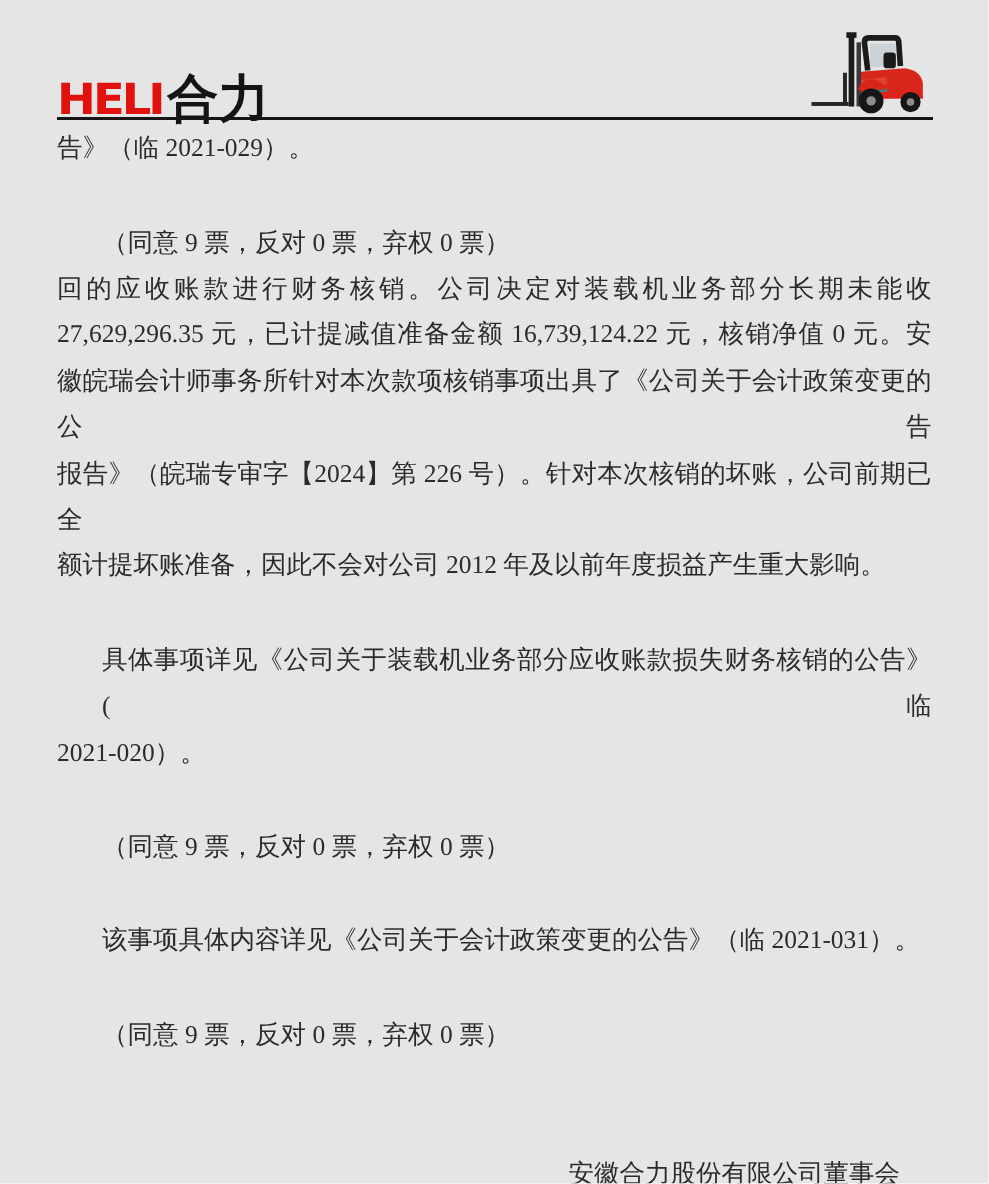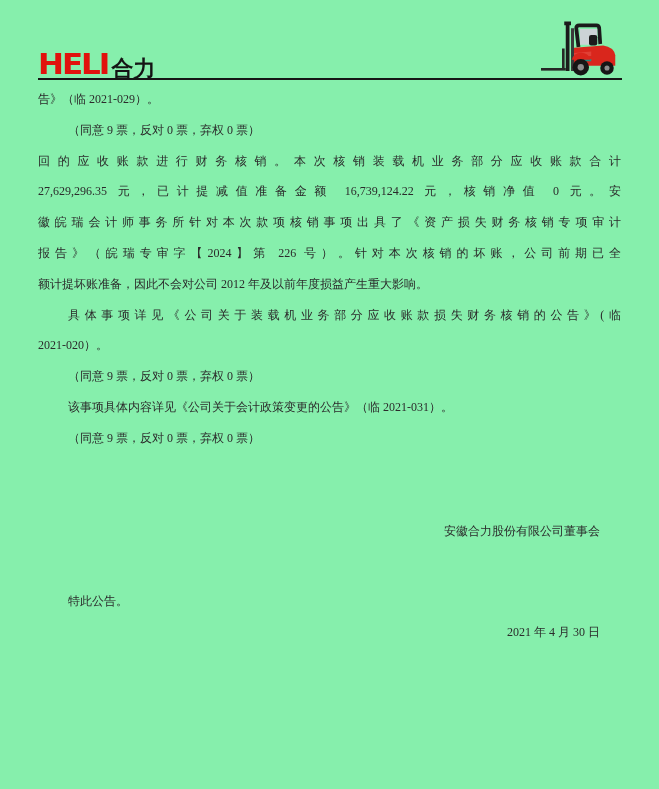--- a/index.html
+++ b/index.html
@@ -1,20 +1,20 @@
 <!DOCTYPE html>
 <html><head>
 <meta charset="utf-8">
 <style>
   html, body { margin: 0; padding: 0; background: #ffffff; }
   .page {
     position: relative;
     width: 659px;
     height: 789px;
-    background: #86efac;
+    background: #e5e5e5;
     overflow: hidden;
     font-family: "Liberation Serif", "DejaVu Serif", serif;
     color: #2b2b2b;
   }
   
   .logo {
     position: absolute;
     left: 38px;
     top: 49px;
     display: flex;
@@ -24,21 +24,21 @@
     white-space: nowrap;
   }
   .logo-latin {
     font-size: 31px;
     font-weight: 900;
     letter-spacing: -2px;
     color: #e1120d;
     transform: scaleY(0.92);
   }
   .logo-cn {
-    font-size: 22px;
+    font-size: 34px;
     font-weight: 900;
     color: #141414;
     margin-left: 3px;
   }
   .header-rule {
     position: absolute;
     left: 38px;
     right: 37px;
     top: 78px;
     height: 2px;
@@ -52,25 +52,25 @@
     height: 60px;
   }
   
   .content {
     position: absolute;
     top: 84px;
     left: 38px;
     right: 38px;
   }
   .line {
-    font-size: 12px;
+    font-size: 17px;
     line-height: 30.8px;
     white-space: nowrap;
   }
-  .indent { padding-left: 30px; }
+  .indent { padding-left: 30px; margin-top: 32px; }
   .full {
     white-space: normal;
     text-align: justify;
     text-align-last: justify;
   }
   .closing { margin-top: 40px; }
   .sig-company { margin-top: 62px; }
   .right { text-align: right; padding-right: 21px; white-space: nowrap; }
 </style>
 </head>
@@ -108,23 +108,23 @@
     <circle cx="56" cy="63" r="4.2" fill="#8d8d8d"></circle>
     <circle cx="91" cy="64" r="9" fill="#161616"></circle>
     <circle cx="91" cy="64" r="3.4" fill="#8d8d8d"></circle>
   </svg>
 
   <div class="header-rule"></div>
 
   <div class="content">
     <div class="line">告》（临 2021-029）。</div>
     <div class="line indent">（同意 9 票，反对 0 票，弃权 0 票）</div>
-    <div class="line full">回的应收账款进行财务核销。本次核销装载机业务部分应收账款合计</div>
+    <div class="line full">回的应收账款进行财务核销。公司决定对装载机业务部分长期未能收</div>
     <div class="line full">27,629,296.35 元，已计提减值准备金额 16,739,124.22 元，核销净值 0 元。安</div>
-    <div class="line full">徽皖瑞会计师事务所针对本次款项核销事项出具了《资产损失财务核销专项审计</div>
+    <div class="line full">徽皖瑞会计师事务所针对本次款项核销事项出具了《公司关于会计政策变更的公告</div>
     <div class="line full">报告》（皖瑞专审字【2024】第 226 号）。针对本次核销的坏账，公司前期已全</div>
     <div class="line">额计提坏账准备，因此不会对公司 2012 年及以前年度损益产生重大影响。</div>
     <div class="line indent full">具体事项详见《公司关于装载机业务部分应收账款损失财务核销的公告》(临</div>
     <div class="line">2021-020）。</div>
     <div class="line indent">（同意 9 票，反对 0 票，弃权 0 票）</div>
     <div class="line indent">该事项具体内容详见《公司关于会计政策变更的公告》（临 2021-031）。</div>
     <div class="line indent">（同意 9 票，反对 0 票，弃权 0 票）</div>
 
     <div class="line right sig-company">安徽合力股份有限公司董事会</div>
 

